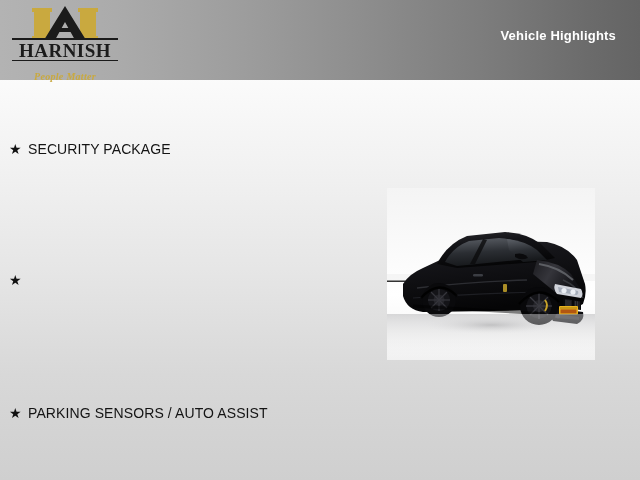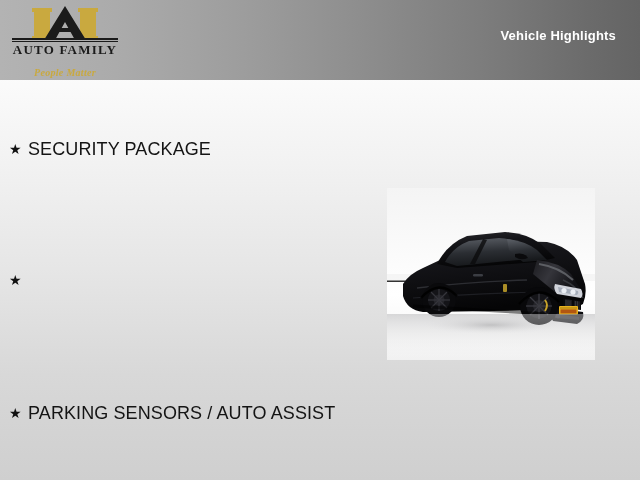--- a/index.html
+++ b/index.html
@@ -114,21 +114,21 @@
   .highlight-row.r1 { top: 190px; }
   .highlight-row.r2 { top: 322px; }
   .star-bullet {
     font-size: 14px;
     line-height: 20px;
     color: #111111;
     width: 19px;
     display: inline-block;
   }
   .highlight-label {
-    font-size: 18px;
+    font-size: 14px;
     line-height: 22px;
     color: #141414;
     letter-spacing: 0.1px;
   }
 
   
   #vehicle-photo {
     position: absolute;
     left: 387px;
     top: 188px;
@@ -159,22 +159,22 @@
           <rect x="46" y="2" width="20" height="4" fill="#c9a93f"></rect>
           <rect x="46" y="30" width="20" height="4" fill="#c9a93f"></rect>
 
           <path d="M33 0 L54 34 L43 34 L33 16 L23 34 L12 34 Z" fill="#1b1b1b"></path>
           <rect x="24" y="22" width="18" height="4" fill="#1b1b1b"></rect>
         </svg>
       </span>
 
       <div class="logo-wordmark">
         <div class="logo-rule"></div>
+        <div class="logo-name">HARNISH</div>
         <div class="logo-rule thin"></div>
-        <div class="logo-sub">AUTO FAMILY</div>
         <div class="logo-tagline">People Matter</div>
       </div>
 
     </div>
 
     <div id="header-title">Vehicle Highlights</div>
   </div>
 
   <div id="highlights">
 

